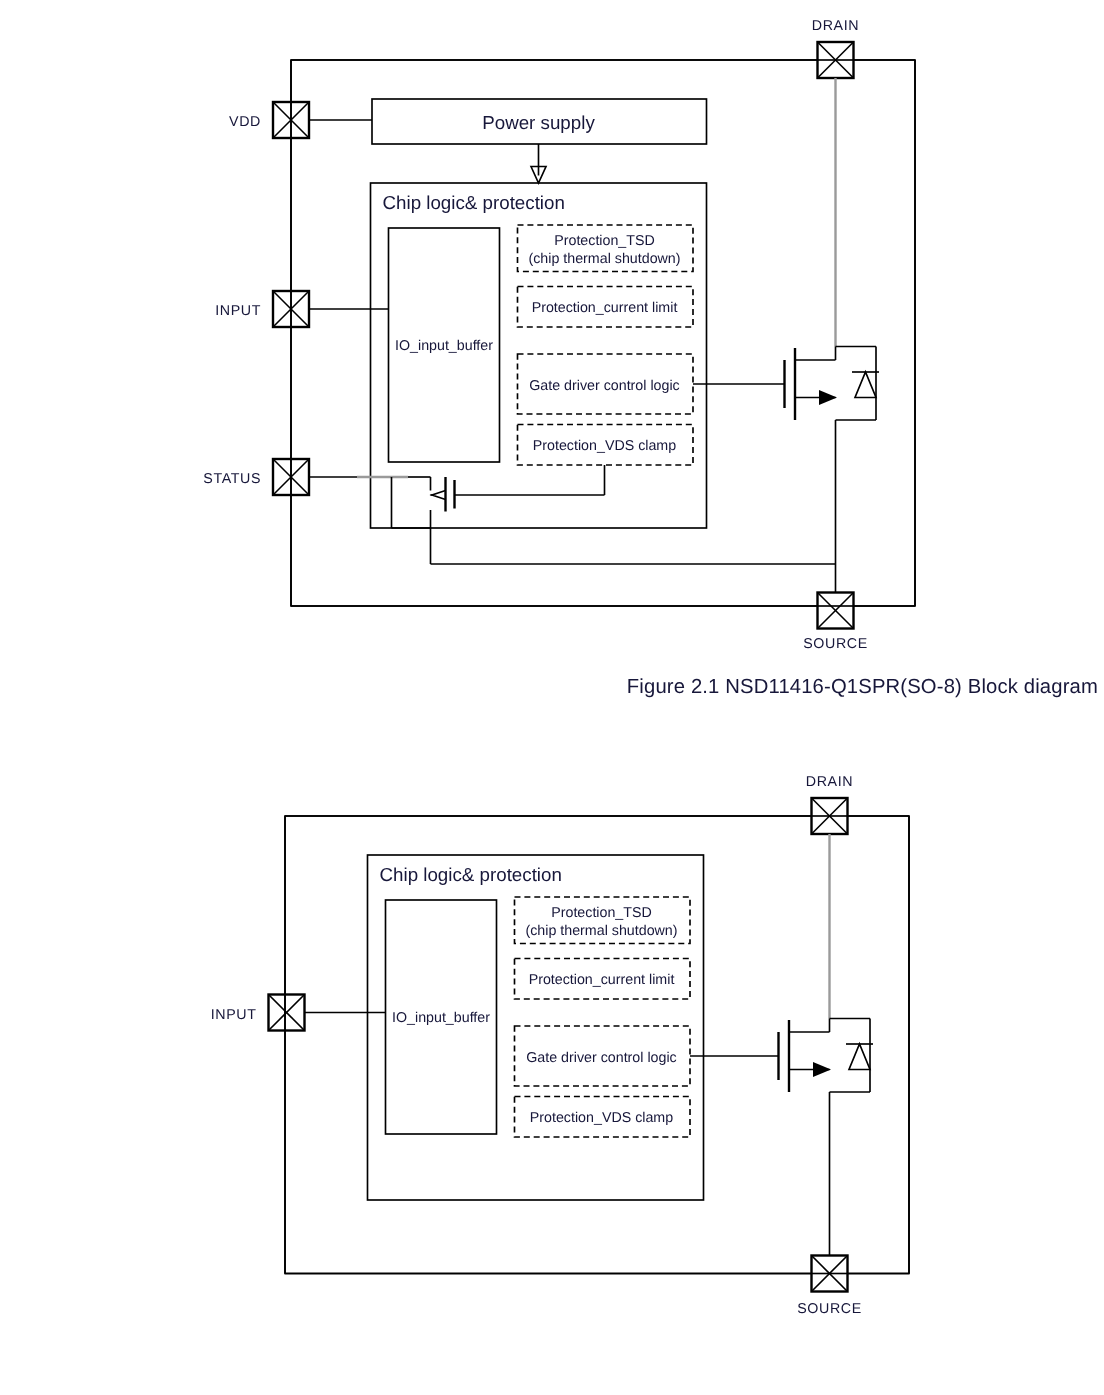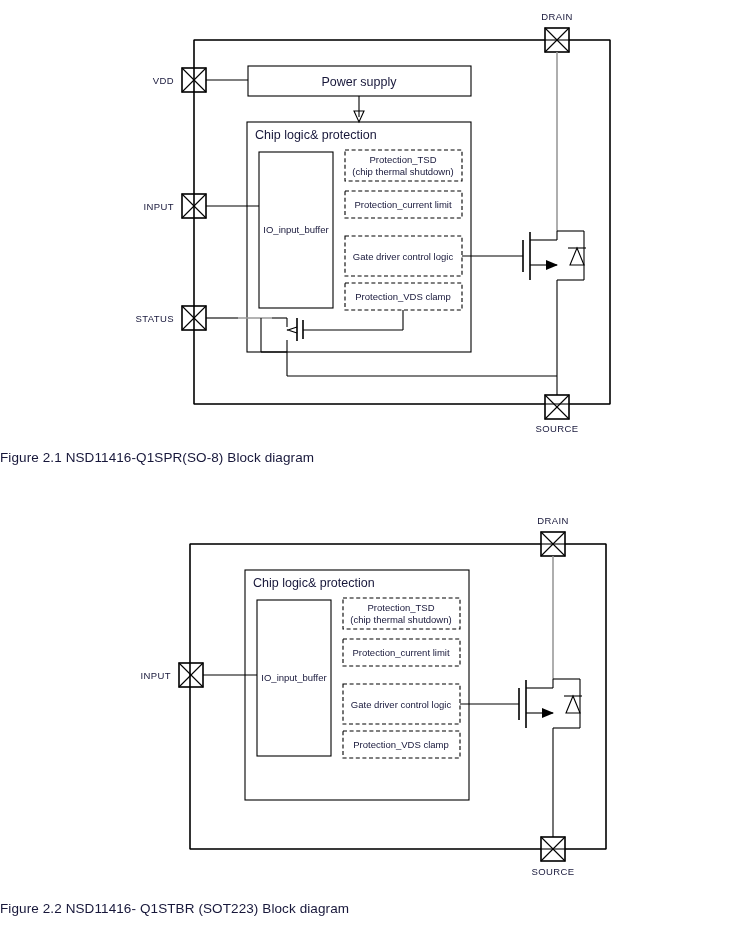--- a/index.html
+++ b/index.html
@@ -8,21 +8,21 @@
     font-family:"Liberation Sans", sans-serif;
     color:#1a1a2e;
     position:relative;
     overflow:hidden;
   }
   #sheet{position:absolute;left:0;top:0;width:736px;height:930px;border-radius:14px;}
   svg{display:block;}
   .cap{
     position:absolute;
     width:732px;
-    text-align:left;
+    text-align:right;
     font-size:13.5px;
     color:#17173a;
     letter-spacing:.1px;
   }
   #cap1{top:450px;}
   #cap2{top:901px;}
   text{font-family:"Liberation Sans", sans-serif; fill:#17173a;}
   .t-lbl{font-size:9.5px;letter-spacing:.4px;}
   .t-blk{font-size:9.5px;}
   .t-big{font-size:12.5px;}
@@ -239,15 +239,14 @@
       <path d="M 542 208 L 554 213 L 542 218 Z" fill="#000"></path>
       <line class="ln" x1="553" y1="179" x2="553" y2="188"></line>
       <line class="ln" x1="553" y1="179" x2="580" y2="179"></line>
       <line class="ln" x1="553" y1="228" x2="580" y2="228"></line>
       <line class="ln" x1="580" y1="179" x2="580" y2="228"></line>
       <path class="ln" d="M 566 213 L 580 213 L 573 196 Z" fill="none" stroke="#6a6a6a"></path>
       <line class="ln" x1="564" y1="196" x2="582" y2="196"></line>
     </g>
   </svg>
 
-  <div class="cap" id="cap2">Figure 2.2 NSD11416- Q1STBR (SOT223) Block diagram</div>
 
 </div>
 
 </body></html>

